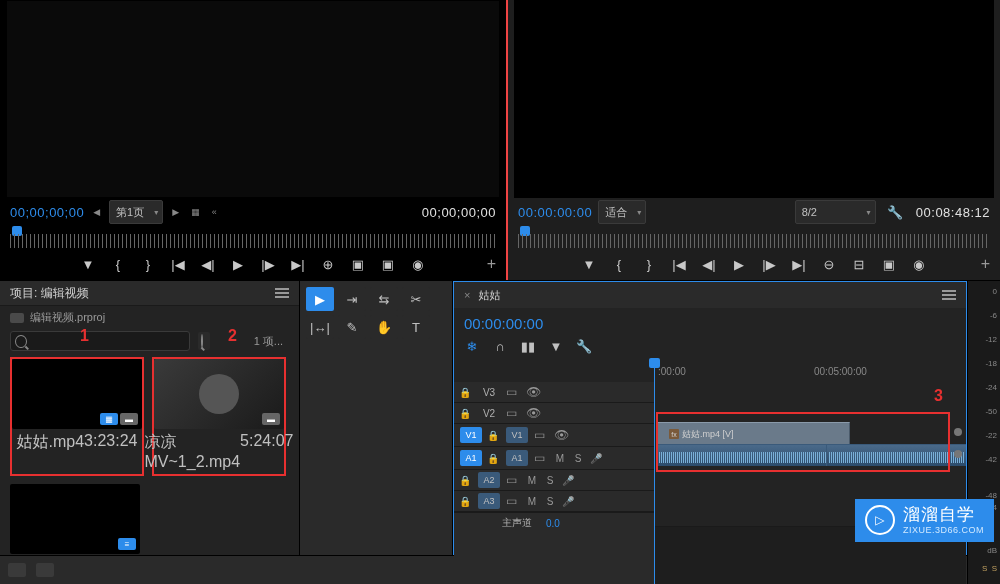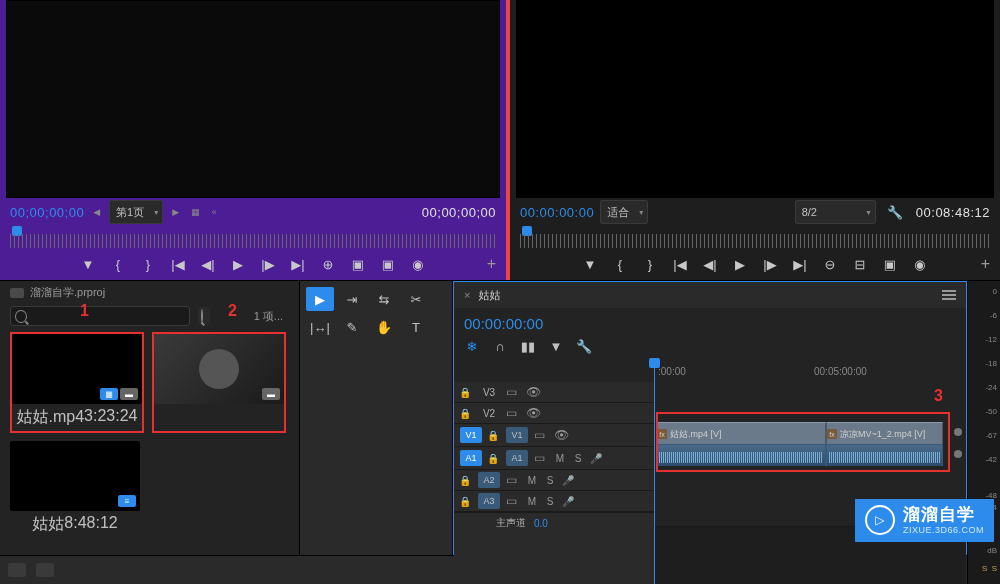--- a/index.html
+++ b/index.html
@@ -1,18 +1,18 @@
 <!DOCTYPE html>
 <html><head>
 <meta charset="utf-8">
 <style>
 html,body{margin:0;padding:0;background:#1a1a1a;font-family:Arial,sans-serif;font-size:11px;color:#b8b8b8;overflow:hidden}
 .app{width:1000px;height:584px;position:relative;background:#232323}
 .top{display:flex;height:280px}
-.src-panel{width:506px;background:#4c1d95;border-right:4px solid #ef4444;display:flex;flex-direction:column}
+.src-panel{width:506px;background:#000000;border-right:2px solid #ef4444;display:flex;flex-direction:column}
 .prog-panel{flex:1;background:#1e1e1e;display:flex;flex-direction:column}
 .viewer{flex:1;background:#0a0a0a;margin:0 6px;border:1px solid #000}
 .prog-panel .viewer{background:#000}
 .ctrl-row{display:flex;align-items:center;height:28px;padding:0 10px;gap:6px}
 .tc-blue{color:#2d8ceb;font-size:13px;letter-spacing:0.5px}
 .tc-white{color:#e0e0e0;font-size:13px;margin-left:auto;letter-spacing:0.5px}
 .dd{background:#2a2a2a;border:1px solid #3a3a3a;color:#c0c0c0;padding:2px 18px 2px 6px;height:18px;font-size:11px;position:relative;display:inline-flex;align-items:center;border-radius:2px}
 .dd:after{content:"▾";position:absolute;right:4px;font-size:8px;color:#888}
 .nav-btn{color:#888;font-size:9px;cursor:pointer;padding:0 3px}
 .ruler{height:22px;position:relative;margin:0 10px;overflow:hidden}
@@ -66,35 +66,35 @@
 .th.short{height:20px}
 .lk{width:12px;height:12px;color:#888;font-size:10px;display:flex;align-items:center;justify-content:center}
 .tlabel{width:22px;text-align:center;font-size:10px}
 .src-patch{width:22px;height:16px;background:#2d8ceb;color:#fff;font-size:9px;display:flex;align-items:center;justify-content:center;border-radius:2px}
 .tgt-patch{width:22px;height:16px;background:#3a5a7a;color:#c0c0c0;font-size:9px;display:flex;align-items:center;justify-content:center;border-radius:2px}
 .eye{width:14px;color:#999;font-size:12px}
 .mks{width:12px;color:#999;text-align:center}
 .mic{width:12px}
 .track-content{flex:1;position:relative;background:#1e1e1e}
 .track-lane{position:absolute;left:0;right:0;border-bottom:1px solid #1a1a1a;background:#232323}
-.clip{position:absolute;height:100%;display:flex;align-items:center;padding:0 0;font-size:9px;color:#d0d0d0;overflow:hidden}
+.clip{position:absolute;height:100%;display:flex;align-items:center;padding:0 12px;font-size:9px;color:#d0d0d0;overflow:hidden}
 .clip.v{background:#6a7a8a;border:1px solid #4a5a6a;border-top:1px solid #8a9aaa}
 .clip.a{background:linear-gradient(#4a6a8a,#2a4a6a);border:1px solid #3a5a7a}
 .clip .fx{width:10px;height:10px;background:#7a5a3a;margin-right:3px;font-size:7px;display:flex;align-items:center;justify-content:center;border-radius:1px}
 .wave{position:absolute;top:30%;bottom:20%;left:2px;right:2px;background:repeating-linear-gradient(to right,#7ab0d8 0,#7ab0d8 1px,transparent 1px,transparent 2px)}
 .note3{position:absolute;left:280px;top:5px;color:#e73030;font-size:16px;font-weight:700;z-index:5}
 .red-box-tl{position:absolute;border:2px solid #e73030;z-index:4}
-.master{height:20px;display:flex;align-items:center;padding:0 6px;gap:8px;font-size:10px;color:#b0b0b0;border-top:1px solid #1a1a1a}
+.master{height:20px;display:flex;align-items:center;padding:0 6px;gap:14px;font-size:10px;color:#b0b0b0;border-top:1px solid #1a1a1a}
 .master-val{color:#2d8ceb}
 .meters{width:32px;background:#1a1a1a;position:relative;border-left:1px solid #000}
 .db{position:absolute;right:3px;font-size:8px;color:#888}
 .watermark{position:absolute;right:6px;bottom:42px;background:#2d8ceb;padding:6px 10px;display:flex;align-items:center;gap:8px;z-index:10}
 .wm-logo{width:26px;height:26px;border:2px solid #fff;border-radius:50%;display:flex;align-items:center;justify-content:center;color:#fff;font-size:12px}
 .wm-txt{display:flex;flex-direction:column;line-height:1.2}
-.wm-main{color:#fff;font-size:17px;font-weight:700;letter-spacing:1px}
+.wm-main{color:#fff;font-size:17px;font-weight:400;letter-spacing:1px}
 .wm-sub{color:#cfe8ff;font-size:9px;letter-spacing:0.5px}
 .projbar{position:absolute;bottom:0;left:0;right:0;height:28px;background:#2a2a2a;border-top:1px solid #000;display:flex;align-items:center;padding:0 8px;gap:10px}
 .pb-icn{width:18px;height:14px;background:#3a3a3a;border-radius:2px}
 .circ{position:absolute;width:8px;height:8px;border-radius:50%;background:#777}
 .wrench{color:#999;font-size:13px;margin:0 6px}
 </style>
 </head>
 <body>
 
 <div class="app">
@@ -160,23 +160,31 @@
         <span class="t-icn">▣</span>
         <span class="t-icn">◉</span>
         <span class="plus">+</span>
       </div>
     </div>
   </div>
 
   <div class="bottom">
 
     <div class="project">
+      <div class="proj-hdr">
+        <span>项目: 编辑视频</span>
+        <span class="menu-icn">
+            <span></span>
+            <span></span>
+            <span></span>
+          </span>
+      </div>
       <div class="proj-sub">
         <span class="folder-icn"></span>
-        <span>溜溜自学.prproj</span>
+        <span>编辑视频.prproj</span>
       </div>
       <div class="srch-row">
         <div class="srch">
           <span class="mag"></span>
           <input type="text" style="background: none; border: none; outline: none; color: rgb(204, 204, 204); width: 100%; font-size: 11px;" placeholder="">
         </div>
         <span class="mag-solo"><span class="mag"></span></span>
         <span class="note1">1</span>
         <span class="note2">2</span>
         <span class="items-count">1 项...</span>
@@ -192,20 +200,24 @@
           <div class="binfo">
               <span>姑姑.mp4</span>
               <span>3:23:24</span>
             </div>
         </div>
         <div class="bin red-box">
           <div class="thumb person">
               <div class="badges">
                 <span class="badge b-gray">▬</span>
               </div>
+            </div>
+          <div class="binfo">
+              <span>凉凉MV~1_2.mp4</span>
+              <span>5:24:07</span>
             </div>
         </div>
         <div class="bin">
           <div class="thumb">
               <div class="badges">
                 <span class="badge b-blue">≡</span>
               </div>
             </div>
           <div class="binfo">
               <span>姑姑</span>
@@ -317,24 +329,20 @@
         <div class="track-content">
           <span class="note3">3</span>
           <div class="red-box-tl" style="left:2px;top:30px;width:290px;height:56px"></div>
           <div class="track-lane" style="top:0;height:20px"></div>
           <div class="track-lane" style="top:20px;height:20px"></div>
           <div class="track-lane" style="top:40px;height:22px">
             <div class="clip v" style="left:2px;width:168px">
                 <span class="fx">fx</span>
                 <span>姑姑.mp4 [V]</span>
               </div>
-            <div class="clip v" style="left:172px;width:115px">
-                <span class="fx">fx</span>
-                <span>凉凉MV~1_2.mp4 [V]</span>
-              </div>
             <div class="circ" style="right:4px;top:6px"></div>
           </div>
           <div class="track-lane" style="top:62px;height:22px">
             <div class="clip a" style="left:2px;width:168px">
                 <div class="wave"></div>
               </div>
             <div class="clip a" style="left:172px;width:115px">
                 <div class="wave"></div>
               </div>
             <div class="circ" style="right:4px;top:6px"></div>
@@ -347,21 +355,21 @@
       </div>
     </div>
 
     <div class="meters">
       <span class="db" style="top:6px">0</span>
       <span class="db" style="top:30px">-6</span>
       <span class="db" style="top:54px">-12</span>
       <span class="db" style="top:78px">-18</span>
       <span class="db" style="top:102px">-24</span>
       <span class="db" style="top:126px">-50</span>
-      <span class="db" style="top:150px">-67</span>
+      <span class="db" style="top:150px">-22</span>
       <span class="db" style="top:174px">-42</span>
       <span class="db" style="top:210px">-48</span>
       <span class="db" style="top:222px">-54</span>
       <span class="db" style="bottom:30px">dB</span>
       <span class="db" style="bottom:12px;color:#c0a060">S &nbsp;S</span>
     </div>
   </div>
 
   <div class="watermark">
     <div class="wm-logo">▷</div>

